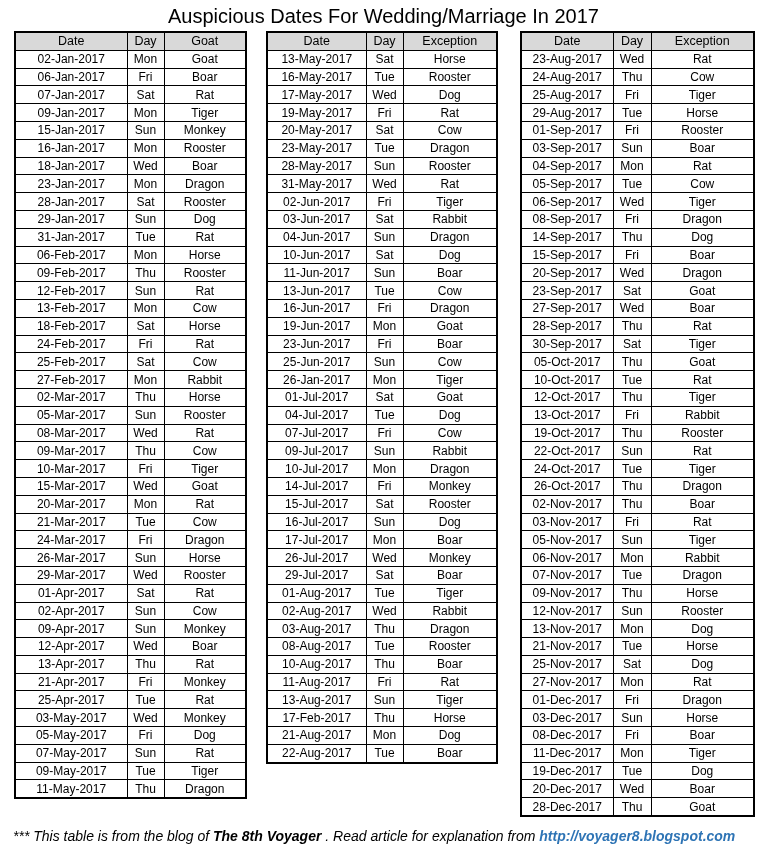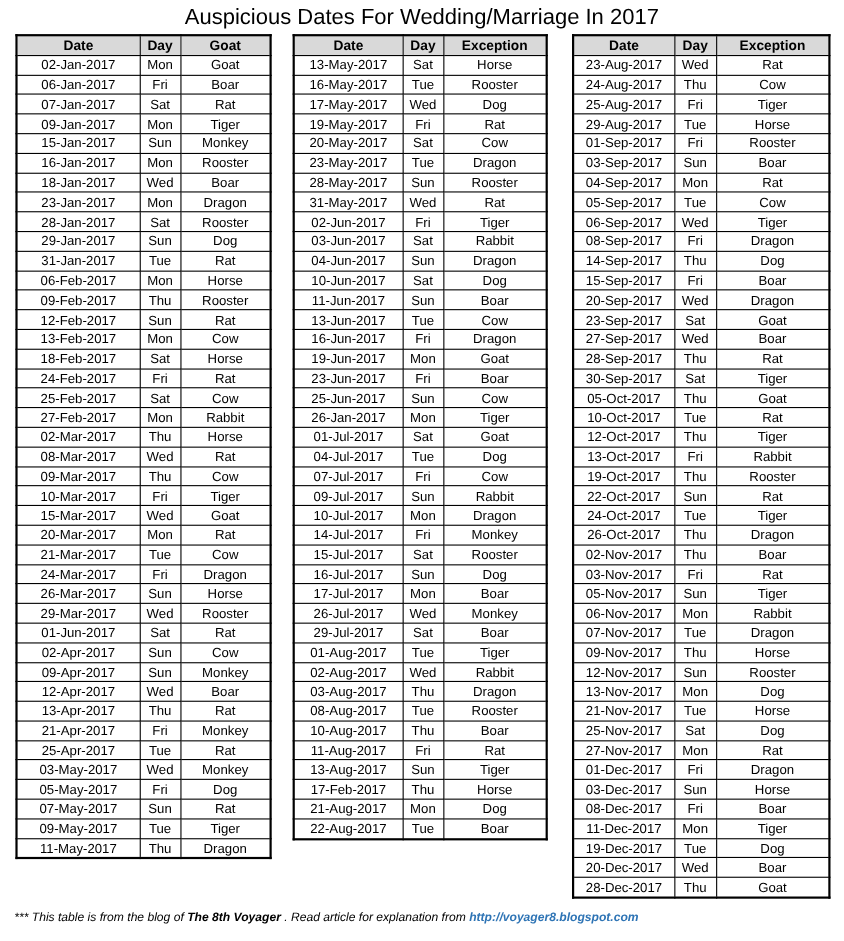--- a/index.html
+++ b/index.html
@@ -48,26 +48,26 @@
     padding: 0 1px;
     text-align: center;
     vertical-align: middle;
     font-size: 12px;
     line-height: 1;
     white-space: nowrap;
     overflow: hidden;
   }
   .data-table th {
     background: var(--header-bg, #D9D9D9);
-    font-weight: bold;
+    font-weight: normal;
     font-size: 12.5px;
   }
   .footer {
     margin: 11px 0 0 13px;
-    font-size: 11px;
+    font-size: 14px;
     font-style: italic;
     color: #000;
   }
   .footer b { font-weight: bold; }
   .footer .link {
     color: var(--link-color, #2E74B5);
     font-weight: bold;
     text-decoration: none;
     cursor: pointer;
   }
@@ -189,20 +189,25 @@
             <td>27-Feb-2017</td>
             <td>Mon</td>
             <td>Rabbit</td>
           </tr>
           <tr>
             <td>02-Mar-2017</td>
             <td>Thu</td>
             <td>Horse</td>
           </tr>
           <tr>
+            <td>05-Mar-2017</td>
+            <td>Sun</td>
+            <td>Rooster</td>
+          </tr>
+          <tr>
             <td>08-Mar-2017</td>
             <td>Wed</td>
             <td>Rat</td>
           </tr>
           <tr>
             <td>09-Mar-2017</td>
             <td>Thu</td>
             <td>Cow</td>
           </tr>
           <tr>
@@ -234,21 +239,21 @@
             <td>26-Mar-2017</td>
             <td>Sun</td>
             <td>Horse</td>
           </tr>
           <tr>
             <td>29-Mar-2017</td>
             <td>Wed</td>
             <td>Rooster</td>
           </tr>
           <tr>
-            <td>01-Jun-2017</td>
+            <td>01-Apr-2017</td>
             <td>Sat</td>
             <td>Rat</td>
           </tr>
           <tr>
             <td>02-Apr-2017</td>
             <td>Sun</td>
             <td>Cow</td>
           </tr>
           <tr>
             <td>09-Apr-2017</td>

